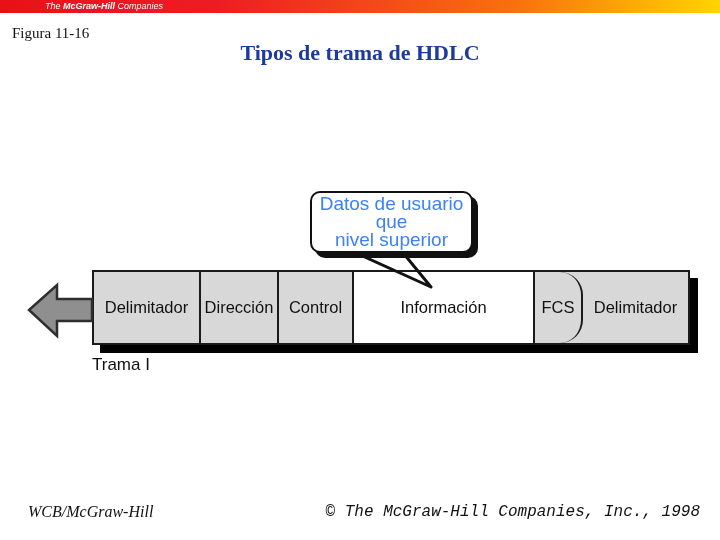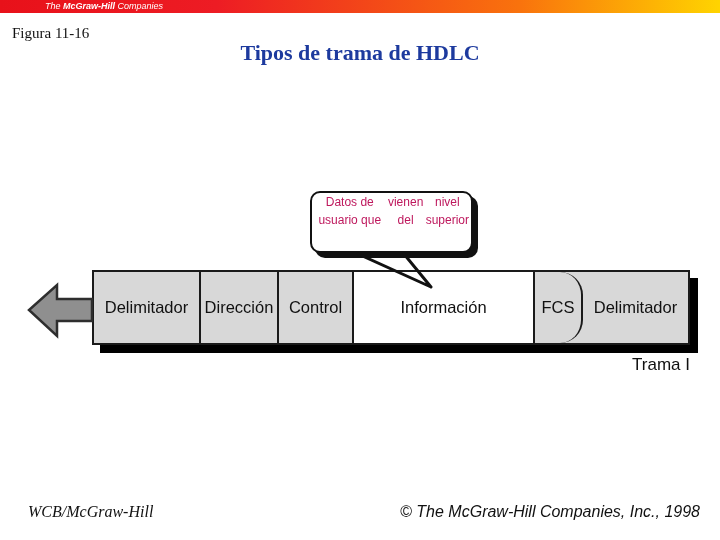--- a/index.html
+++ b/index.html
@@ -32,22 +32,22 @@
     text-align:center;
     font-family:"Liberation Serif","DejaVu Serif",serif;
     font-weight:bold;font-size:22px;color:#1d3a9e;
   }
   
   .callout{
     position:absolute;left:310px;top:191px;width:163px;height:62px;
     box-sizing:border-box;
     background:#ffffff;border:2.5px solid #111;border-radius:10px;
     box-shadow:5px 5px 0 #111;
-    display:flex;flex-direction:row;justify-content:center;
-    text-align:center;font-size:12px;line-height:18px;color:#be185d;
+    display:flex;flex-direction:column;justify-content:center;
+    text-align:center;font-size:19px;line-height:18px;color:#3b82f6;
   }
   
   .overlay{
     position:absolute;left:0;top:0;width:720px;height:540px;
     pointer-events:none;
   }
   
   .frame-row{
     position:absolute;left:92px;top:270px;width:598px;height:75px;
     box-sizing:border-box;
@@ -64,50 +64,49 @@
     background:#d8d8d8;
   }
   .cell:nth-child(1){width:107px;}
   .cell:nth-child(2){width:78px;}
   .cell:nth-child(3){width:75px;}
   .cell:nth-child(4){width:181px;background:#ffffff;}
   .cell:nth-child(5){width:48px;border-radius:23px;}
   .cell:nth-child(6){width:105px;border-right:none;}
   .caption{
     position:absolute;left:92px;top:355px;width:598px;
-    text-align:right;font-size:17px;color:#111;
+    text-align:left;font-size:17px;color:#111;
   }
   
   .footer-left{
     position:absolute;left:28px;top:503px;
     font-family:"Liberation Serif","DejaVu Serif",serif;
     font-style:italic;font-size:16px;color:#111;
   }
   .footer-right{
     position:absolute;right:20px;top:503px;
-    font-family:Liberation Sans, sans-serif;
+    font-family:Liberation Mono, monospace;
     font-style:italic;font-size:16px;color:#111;
   }
 </style>
 </head>
 <body>
 
 <div class="slide">
 
   <div class="banner">
     <div class="banner-logo"><span>The</span>&nbsp;<b>McGraw-Hill</b>&nbsp;<span>Companies</span></div>
   </div>
 
   <div class="figure-label">Figura 11-16</div>
 
   <h1 class="title">Tipos de trama de HDLC</h1>
 
   <div class="callout">
     <div>Datos de usuario que</div>
-    <div>vienen del</div>
     <div>nivel superior</div>
   </div>
 
   <div class="frame-row">
     <div class="cell">Delimitador</div>
     <div class="cell">Dirección</div>
     <div class="cell">Control</div>
     <div class="cell">Información</div>
     <div class="cell">FCS</div>
     <div class="cell">Delimitador</div>

